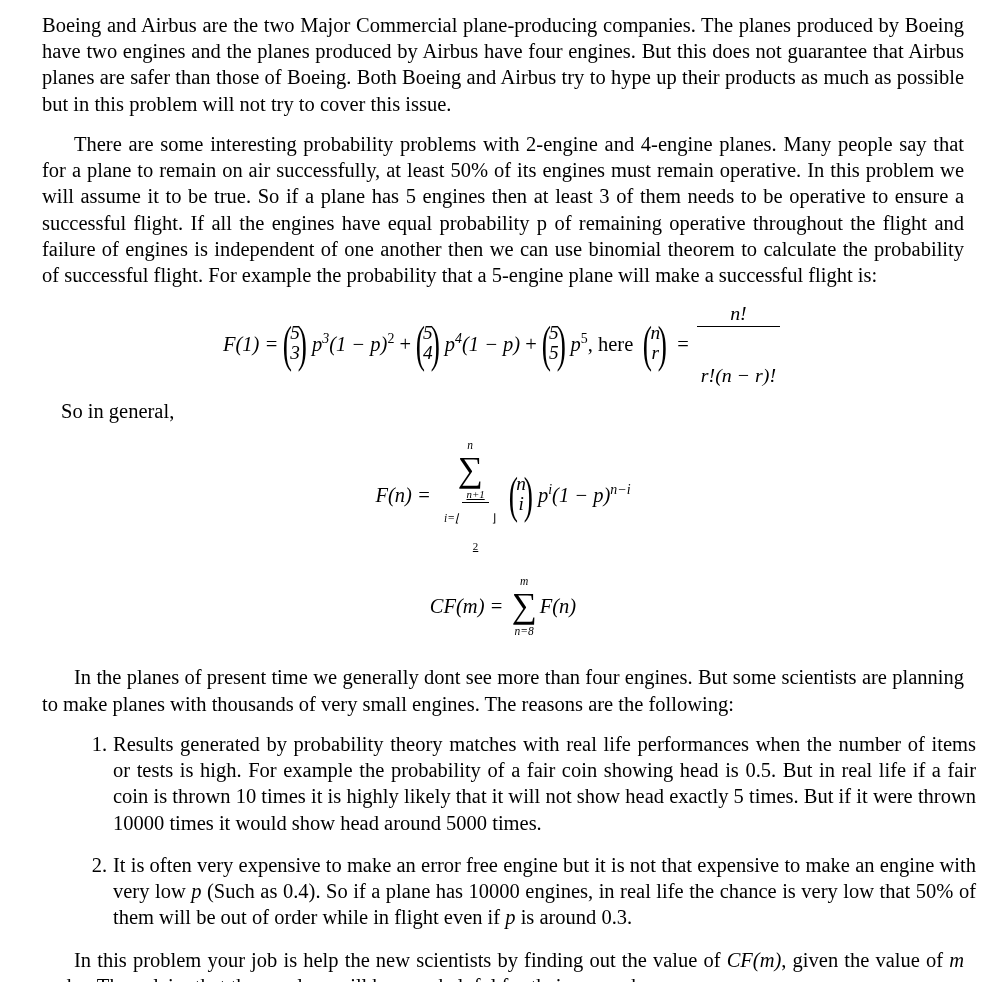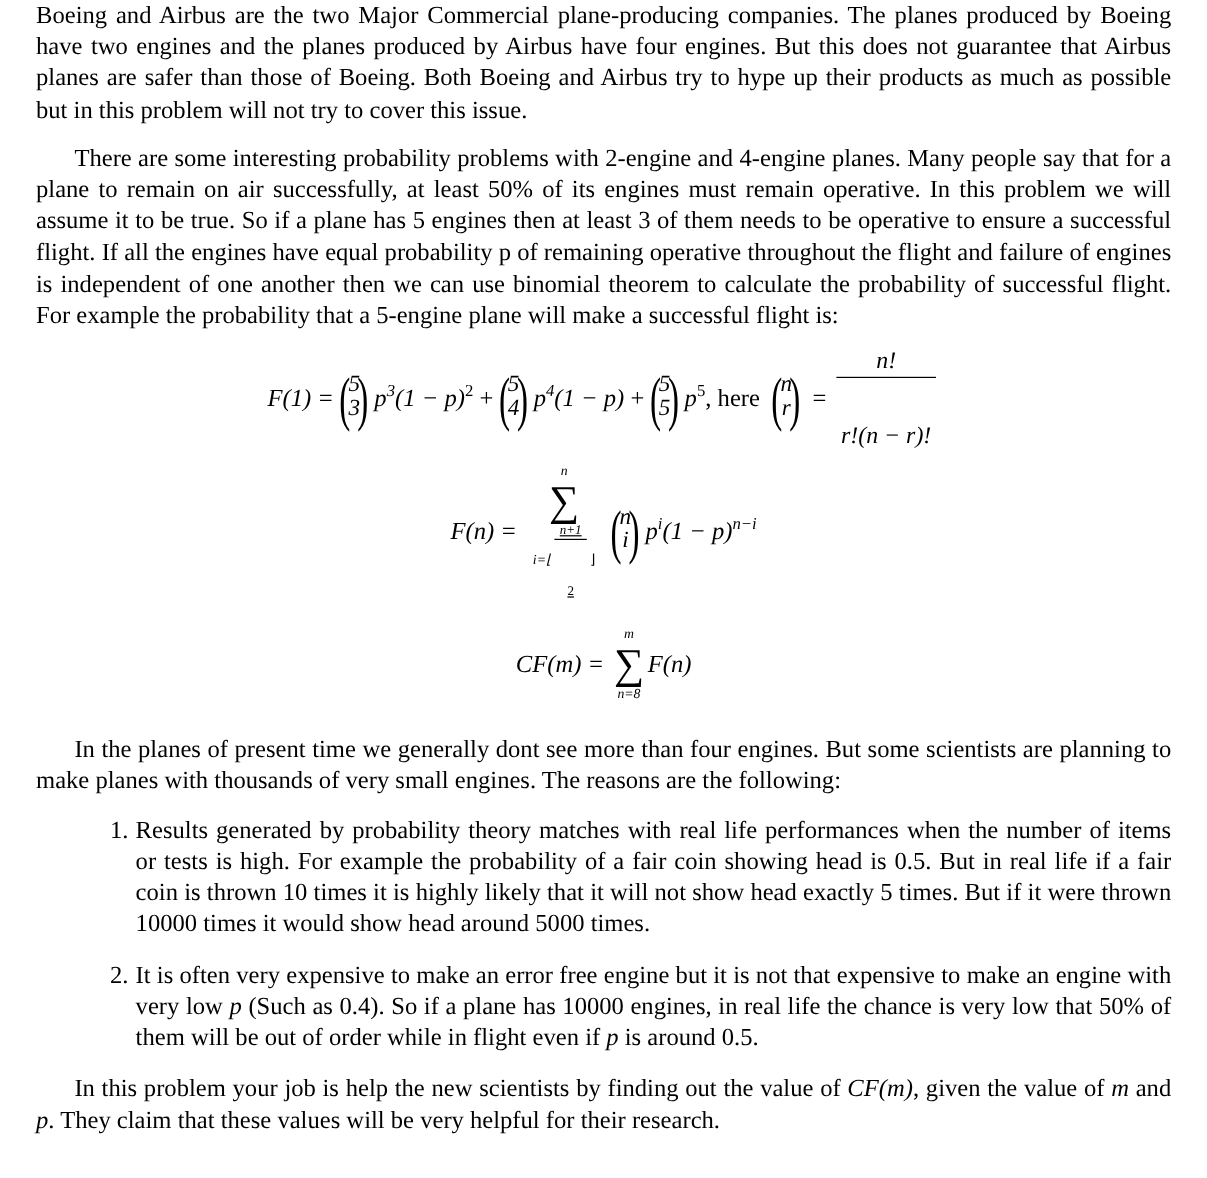--- a/index.html
+++ b/index.html
@@ -16,21 +16,21 @@
     line-height: 1.28;
     overflow: hidden;
   }
   .page {
     width: 946px;
     margin: 0 auto;
     padding: 0 30px;
     box-sizing: content-box;
   }
   p {
-    margin: 0;
+    margin: 12px;
     text-align: justify;
     text-justify: inter-word;
   }
   .para {
     margin-bottom: 14px;
   }
   .indent {
     text-indent: 32px;
   }
   .hang {
@@ -161,20 +161,21 @@
       <span>&nbsp;</span>
       <span>=</span>
       <span>&nbsp;</span>
       <span class="frac">
         <span class="num it">n!</span>
         <span class="den it">r!(n − r)!</span>
       </span>
     </span>
   </div>
 
+  <p class="para hang">So in general,</p>
 
   <div class="math">
     <span class="mathline">
       <span class="it">F(n) =</span>
       <span>&nbsp;&nbsp;</span>
       <span class="bigop">
         <span class="lim it">n</span>
         <span class="sym">∑</span>
         <span class="lim"><span class="it">i=⌊</span><span class="frac" style="font-size:0.95em;text-decoration:underline;"><span class="num it">n+1</span><span class="den">2</span></span><span>⌋</span></span>
       </span>
@@ -200,19 +201,19 @@
 
   <p class="para indent">In the planes of present time we generally dont see more than four engines. But some scientists are planning to make planes with thousands of very small engines. The reasons are the following:</p>
 
   <ol class="numlist">
     <li>
       <span class="marker">1.</span>
       <span>Results generated by probability theory matches with real life performances when the number of items or tests is high. For example the probability of a fair coin showing head is 0.5. But in real life if a fair coin is thrown 10 times it is highly likely that it will not show head exactly 5 times. But if it were thrown 10000 times it would show head around 5000 times.</span>
     </li>
     <li>
       <span class="marker">2.</span>
-      <span><span>It is often very expensive to make an error free engine but it is not that expensive to make an engine with very low </span><span class="it">p</span><span> (Such as 0.4). So if a plane has 10000 engines, in real life the chance is very low that 50% of them will be out of order while in flight even if </span><span class="it">p</span><span> is around 0.5.</span></span>
+      <span><span>It is often very expensive to make an error free engine but it is not that expensive to make an engine with very low </span><span class="it">p</span><span> (Such as 0.4). So if a plane has 10000 engines, in real life the chance is very low that 50% of them will be out of order while in flight even if </span><span class="it">p</span><span> is around 0.3.</span></span>
     </li>
   </ol>
 
   <p class="para indent" style="margin-top:14px;"><span>In this problem your job is help the new scientists by finding out the value of </span><span class="it">CF(m)</span><span>, given the value of </span><span class="it">m</span><span> and </span><span class="it">p</span><span>. They claim that these values will be very helpful for their research.</span></p>
 
 </div>
 
 </body></html>

